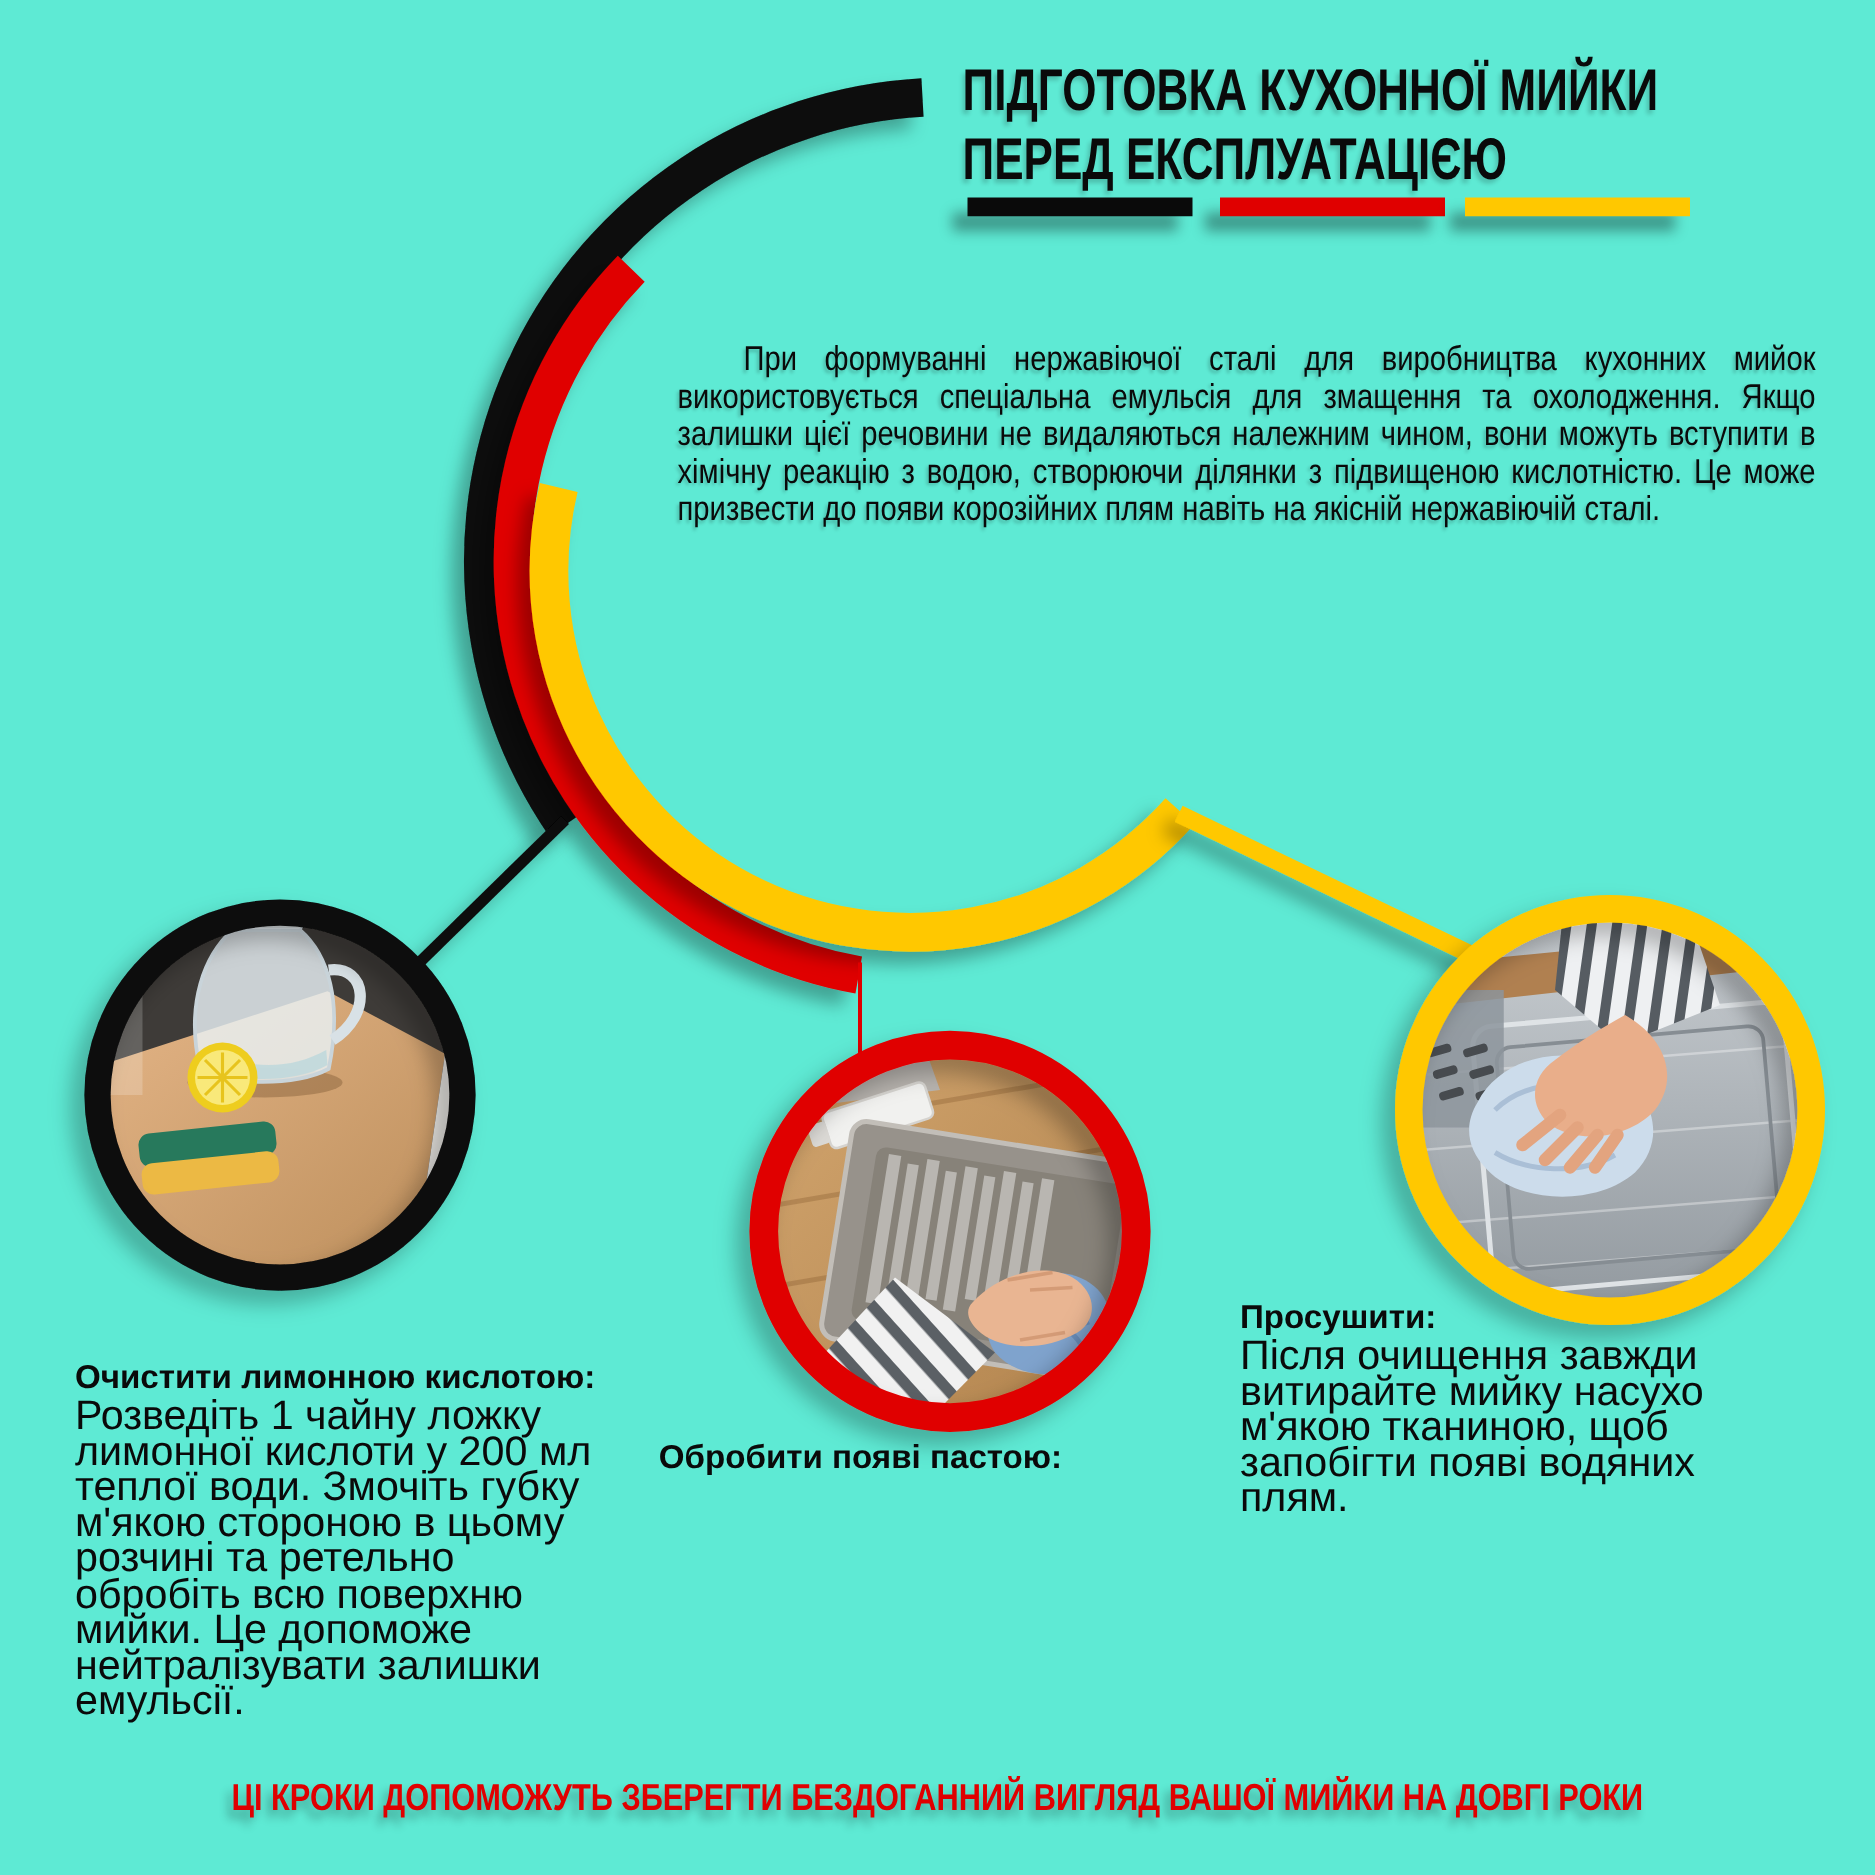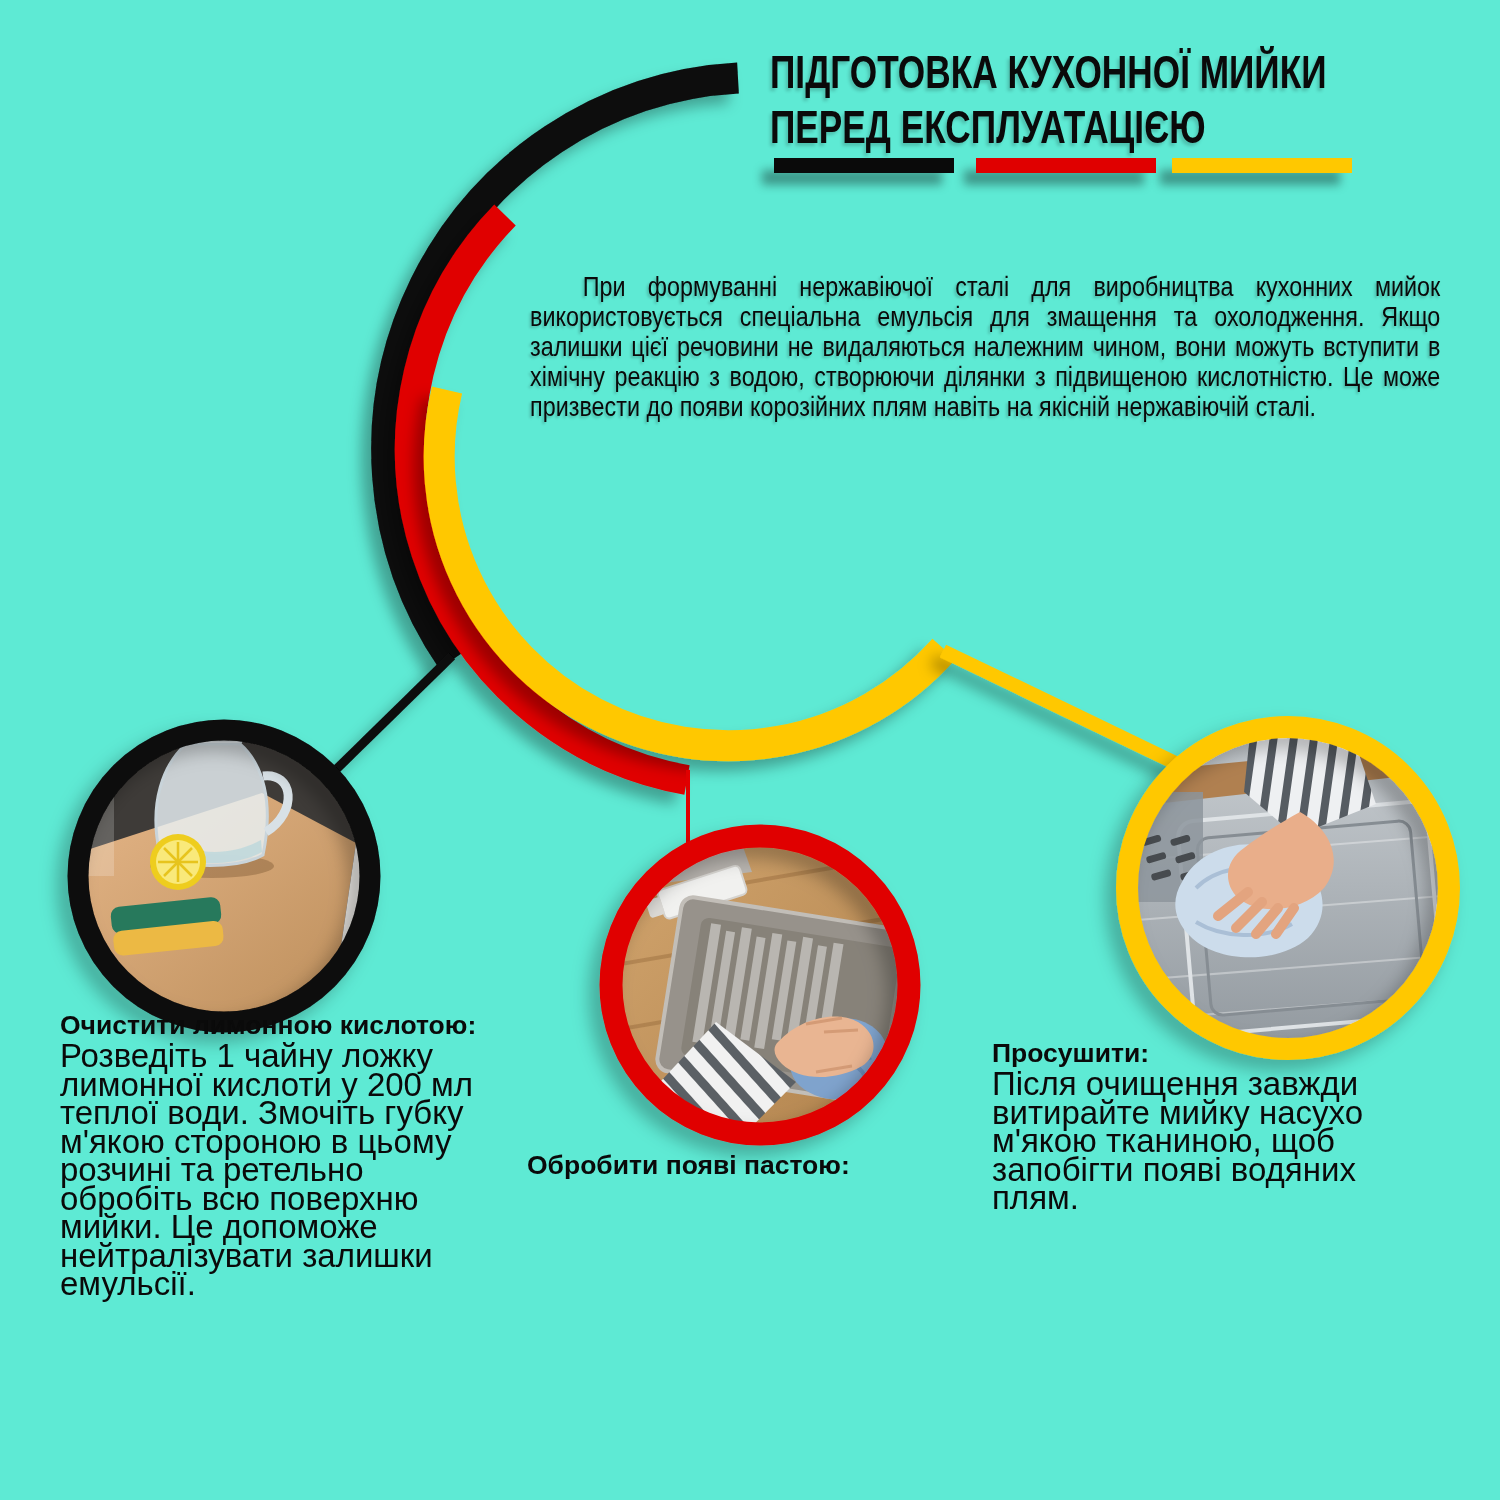--- a/index.html
+++ b/index.html
@@ -11,21 +11,21 @@
   
   .squeeze{transform-origin:0 0;}
   
   .title-wrap{left:770px;top:44px;width:620px;}
   .title-inner{width:827px;transform:scaleX(0.75);}
   .title-line{font-size:47px;font-weight:bold;line-height:55px;letter-spacing:0px;
               text-shadow:-3px 3px 4px rgba(0,0,0,0.18);white-space:nowrap;}
   
   .bar{top:158px;height:15px;width:180px;box-shadow:-12px 12px 10px rgba(0,0,0,0.35);}
   
-  .intro-wrap{left:530px;width:910px;}
+  .intro-wrap{left:542px;width:910px;}
   .intro-inner{width:1071px;transform:scaleX(0.85);font-size:27.5px;line-height:30px;
                text-align:justify;text-indent:62px;
                text-shadow:-2px 2px 3px rgba(0,0,0,0.22);}
   
   .step-heading{font-size:26.5px;font-weight:bold;line-height:30px;margin:0 0 2px 0;}
   .step-body{font-size:33px;line-height:28.5px;}
   
   .footer-wrap{left:0;top:1422px;width:1500px;}
   .footer-inner{width:1829px;transform:scaleX(0.82);text-align:center;
                 font-size:30px;font-weight:bold;
@@ -197,28 +197,31 @@
   </div>
 
   <div class="abs bar" style="left:774px;background:#0a0a0a"></div>
   <div class="abs bar" style="left:976px;background:#e00000"></div>
   <div class="abs bar" style="left:1172px;background:#ffc800"></div>
 
   <div class="abs intro-wrap" style="top:272px">
     <div class="intro-inner squeeze">При формуванні нержавіючої сталі для виробництва кухонних мийок використовується спеціальна емульсія для змащення та охолодження. Якщо залишки цієї речовини не видаляються належним чином, вони можуть вступити в хімічну реакцію з водою, створюючи ділянки з підвищеною кислотністю. Це може призвести до появи корозійних плям навіть на якісній нержавіючій сталі.</div>
   </div>
 
-  <div class="abs" style="left:60px;top:1010px;width:428px">
+  <div class="abs" style="left:60px;top:1086px;width:428px">
     <div class="step-heading">Очистити лимонною кислотою:</div>
     <div class="step-body">Розведіть 1 чайну ложку лимонної кислоти у 200 мл теплої води. Змочіть губку м'якою стороною в цьому розчині та ретельно обробіть всю поверхню мийки. Це допоможе нейтралізувати залишки емульсії.</div>
   </div>
 
   <div class="abs" style="left:527px;top:1150px;width:468px">
     <div class="step-heading">Обробити появі пастою:</div>
   </div>
 
   <div class="abs" style="left:992px;top:1038px;width:455px">
     <div class="step-heading">Просушити:</div>
     <div class="step-body">Після очищення завжди витирайте мийку насухо м'якою тканиною, щоб запобігти появі водяних плям.</div>
   </div>
 
+  <div class="abs footer-wrap">
+    <div class="footer-inner squeeze" style="color:#e00000">ЦІ КРОКИ ДОПОМОЖУТЬ ЗБЕРЕГТИ БЕЗДОГАННИЙ ВИГЛЯД ВАШОЇ МИЙКИ НА ДОВГІ РОКИ</div>
+  </div>
 
 </div>
 
 </body></html>

